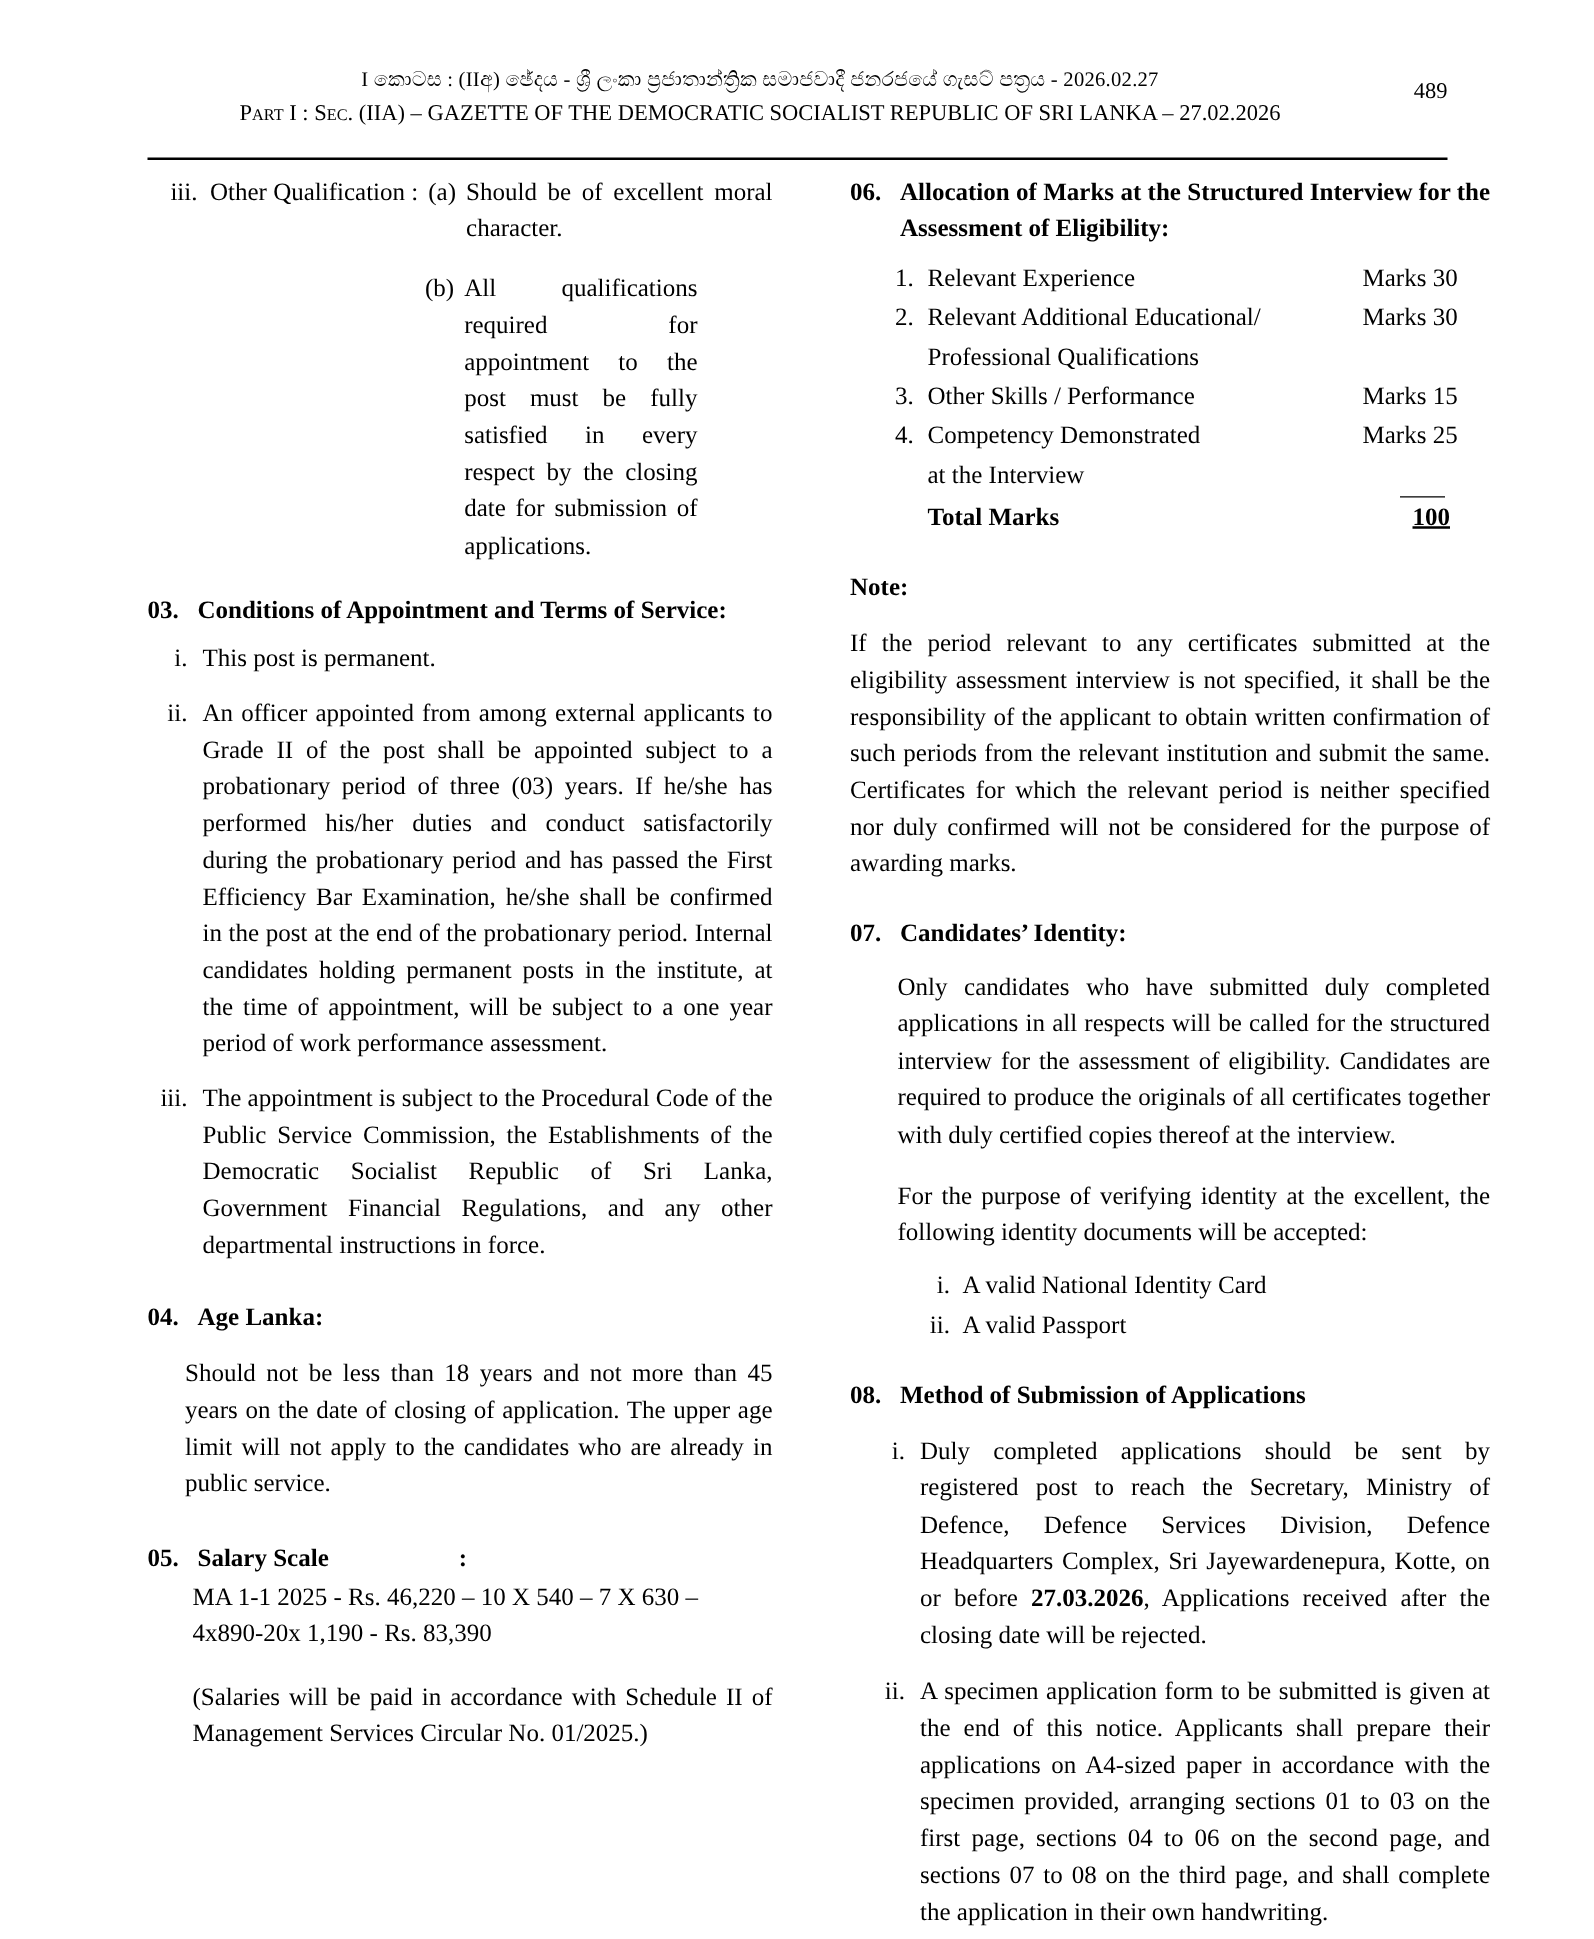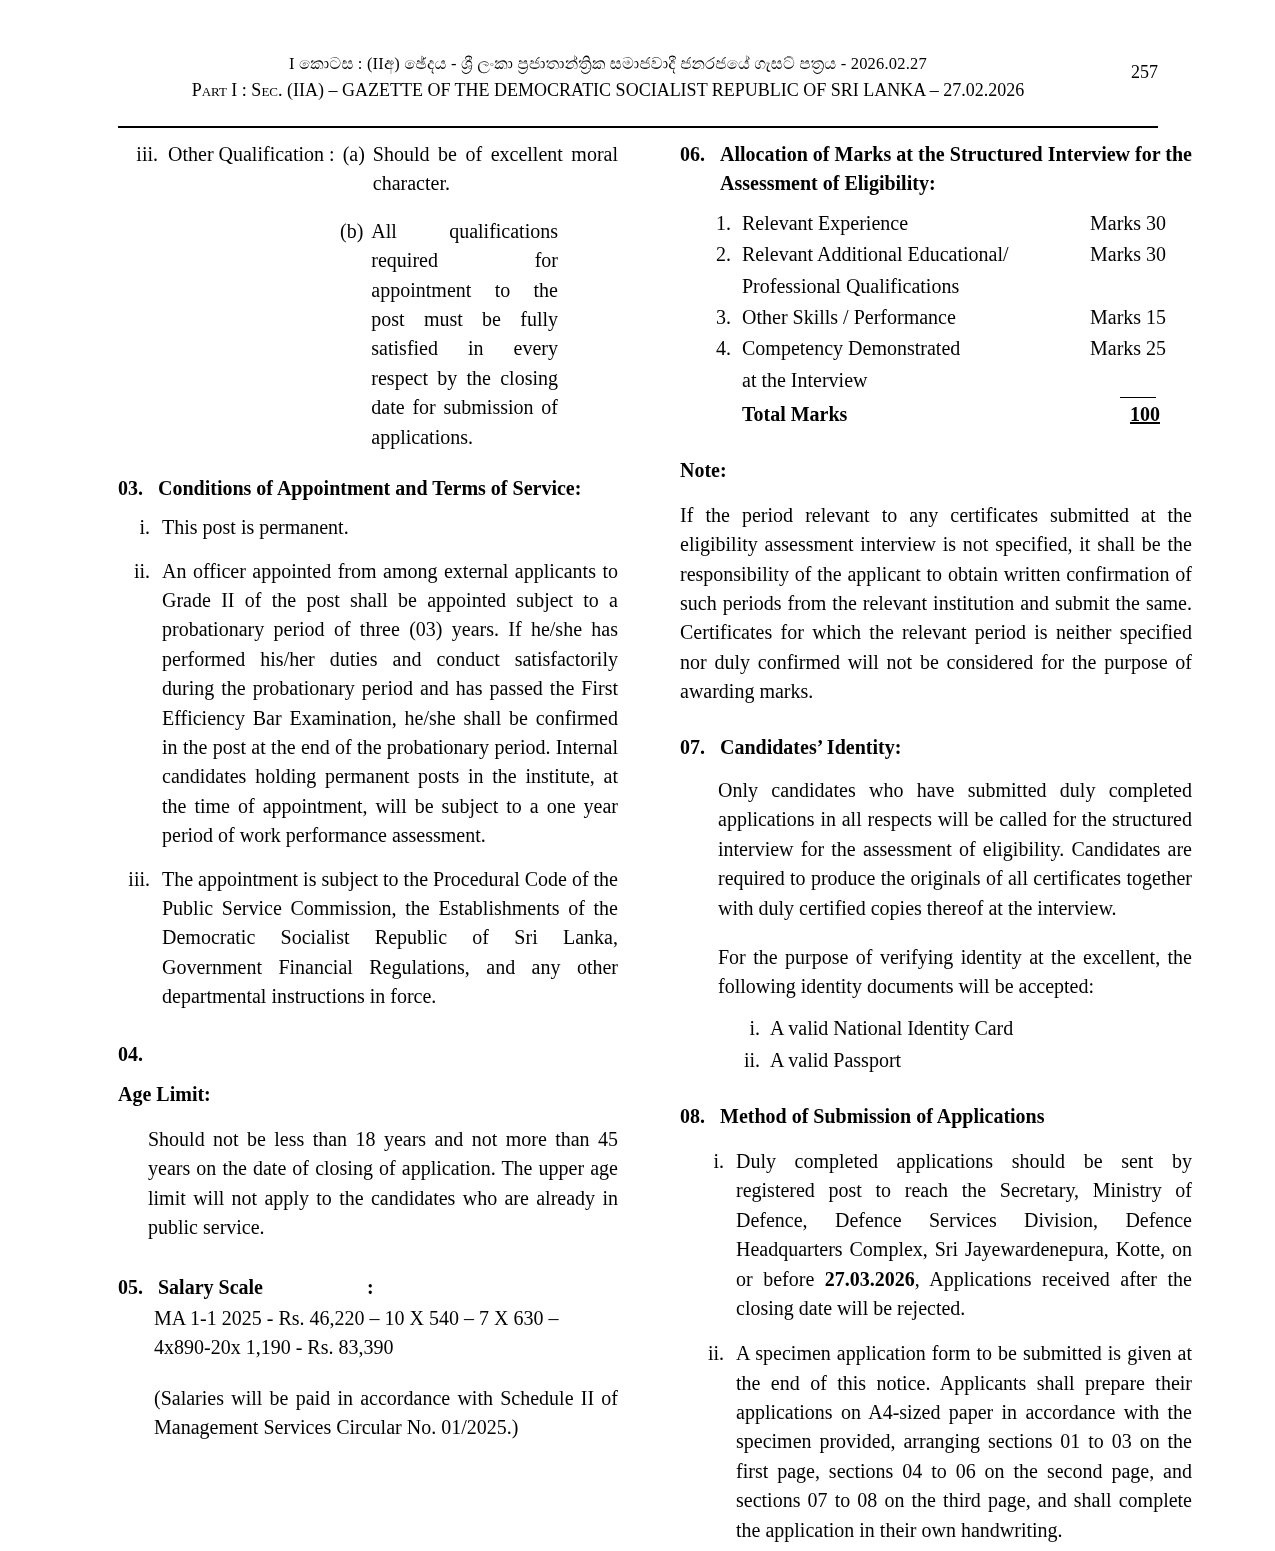--- a/index.html
+++ b/index.html
@@ -237,21 +237,21 @@
   .tight { line-height: 1.45; }
 </style>
 </head>
 <body>
 
 <div class="page">
 
   <div class="header">
     <div class="header-line-sinhala">I කොටස : (IIඅ) ඡේදය - ශ්‍රී ලංකා ප්‍රජාතාන්ත්‍රික සමාජවාදී ජනරජයේ ගැසට් පත්‍රය - 2026.02.27</div>
     <div class="header-line-english smallcaps">Part I : Sec. (IIA) – GAZETTE OF THE DEMOCRATIC SOCIALIST REPUBLIC OF SRI LANKA – 27.02.2026</div>
-    <div class="page-number">257</div>
+    <div class="page-number">489</div>
   </div>
   <div class="rule"></div>
 
   <div class="col col-left">
 
     <div class="oq">
       <div class="rn">iii.</div>
       <div class="label">Other Qualification :</div>
       <div class="alpha">(a)</div>
       <div class="body">Should be of excellent moral character.</div>
@@ -275,23 +275,23 @@
     <div class="ri">
       <div class="rn">ii.</div>
       <div class="rtext">An officer appointed from among external applicants to Grade II of the post shall be appointed subject to a probationary period of three (03) years. If he/she has performed his/her duties and conduct satisfactorily during the probationary period and has passed the First Efficiency Bar Examination, he/she shall be confirmed in the post at the end of the probationary period. Internal candidates holding permanent posts in the institute, at the time of appointment, will be subject to a one year period of work performance assessment.</div>
     </div>
 
     <div class="ri">
       <div class="rn">iii.</div>
       <div class="rtext">The appointment is subject to the Procedural Code of the Public Service Commission, the Establishments of the Democratic Socialist Republic of Sri Lanka, Government Financial Regulations, and any other departmental instructions in force.</div>
     </div>
 
-    <div class="sec" style="margin-top:28px;flex-direction:column;">
+    <div class="sec" style="margin-top:28px;">
       <div class="num">04.</div>
-      <div class="title">Age Limit:</div>
+      <div class="title">Age Lanka:</div>
     </div>
     <div class="indent-para" style="margin-top:16px;">Should not be less than 18 years and not more than 45 years on the date of closing of application. The upper age limit will not apply to the candidates who are already in public service.</div>
 
     <div class="sec" style="margin-top:30px; margin-bottom:2px;">
       <div class="num">05.</div>
       <div class="title" style="display:flex;">
         <span>Salary Scale</span>
         <span style="margin-left:104px;">:</span>
       </div>
     </div>

